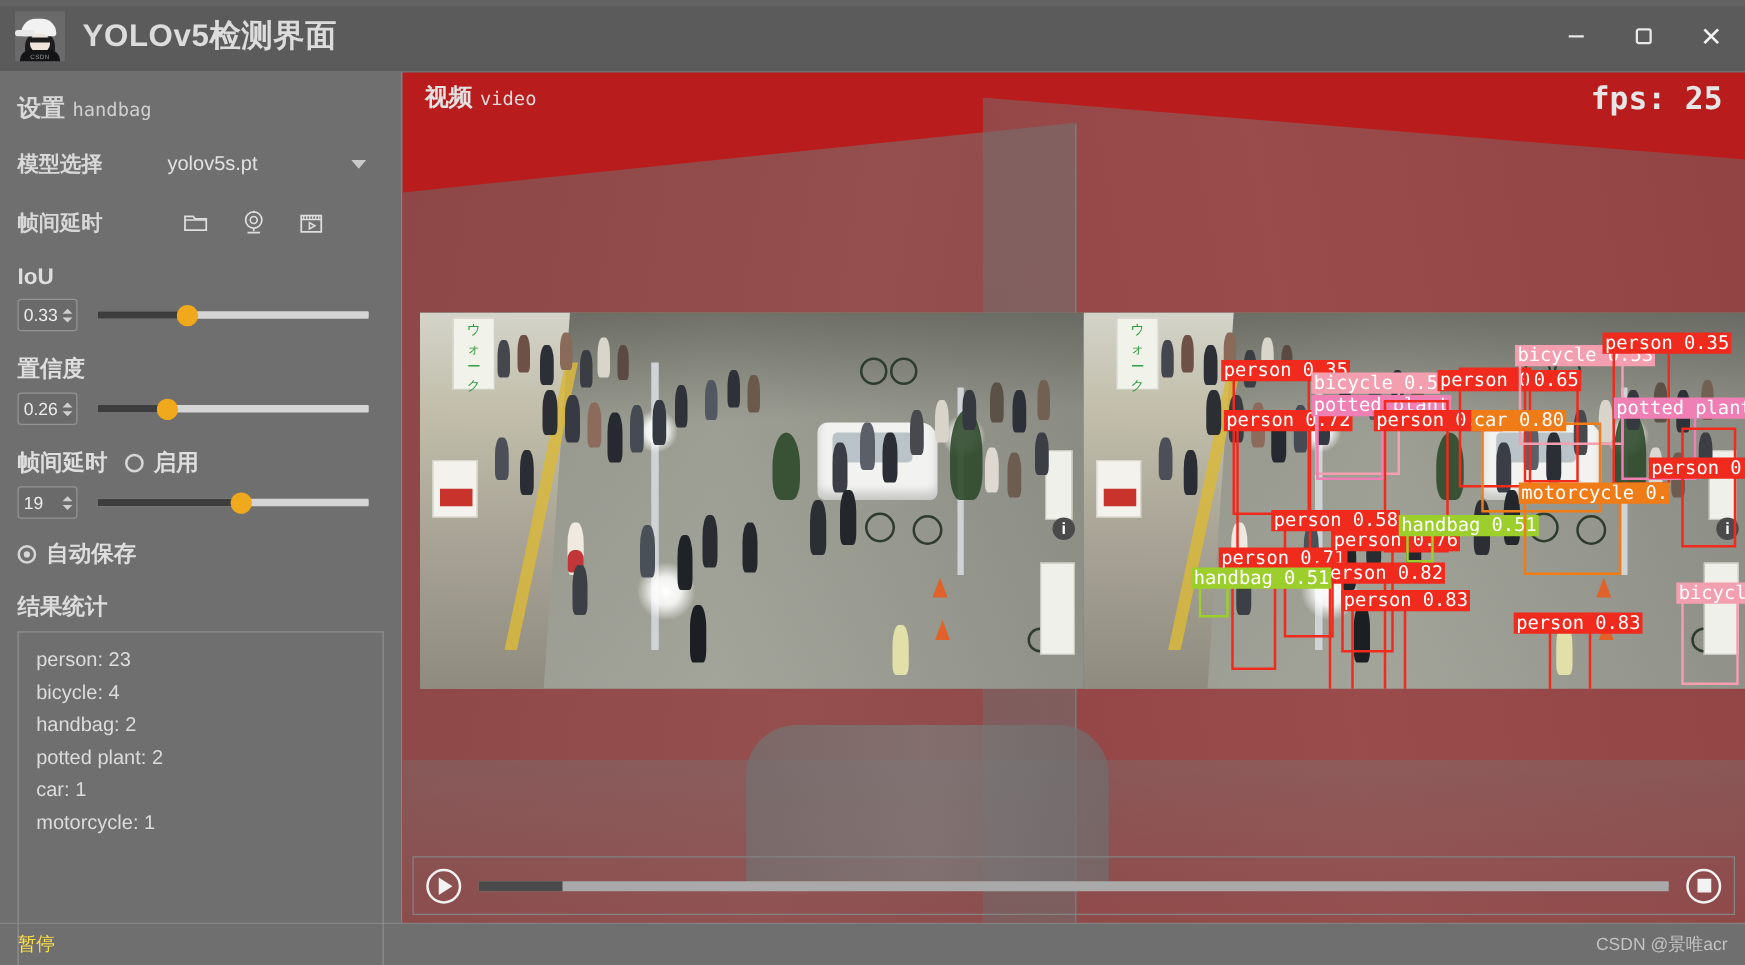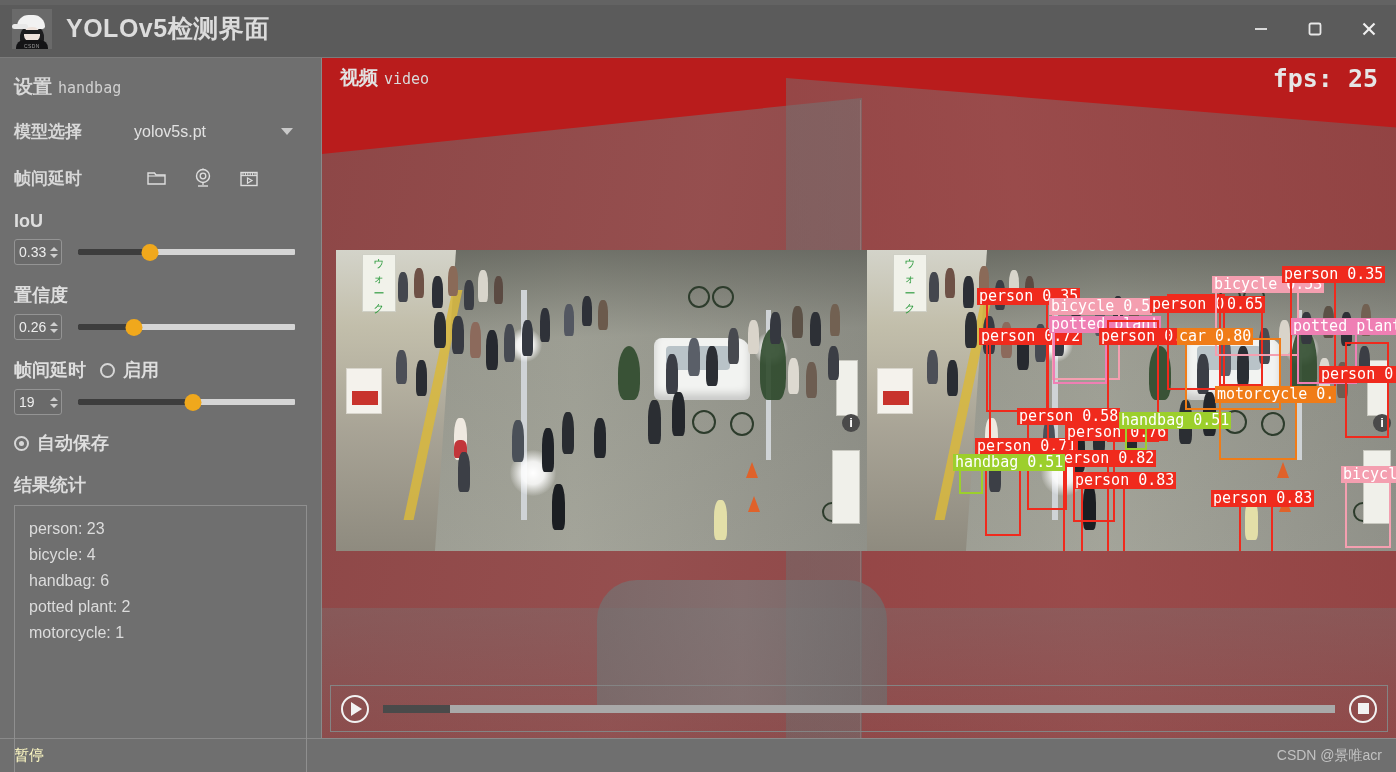--- a/index.html
+++ b/index.html
@@ -356,21 +356,21 @@
   .pbar .prog { position: absolute; left: 0; top: 0; bottom: 0; background: #4a4a4a; }
 
   
   .statusbar {
     height: 34px; min-height: 34px;
     background: #6f6f6f;
     border-top: 1px solid #8a8a8a;
     display: flex; align-items: center;
     padding: 0 14px;
   }
-  .sb-text { color: #fef9c3; font-size: 15px; }
+  .sb-text { color: #fde047; font-size: 15px; }
   .sb-wm { margin-left: auto; color: #c2c2c2; font-size: 14px; }
 </style>
 </head>
 <body>
 
 <div id="app">
 
   <div class="titlebar">
     <div class="tb-top-strip"></div>
     <div class="logo">
@@ -501,22 +501,23 @@
 
       <div class="field-title" style="margin-top:16px">
         <span class="radio on" style="margin-left:0"></span>
         <span>自动保存</span>
       </div>
 
       <div class="stats-title">结果统计</div>
       <div class="stats-box">
         <div>person: 23</div>
         <div>bicycle: 4</div>
-        <div>handbag: 6</div>
+        <div>handbag: 2</div>
         <div>potted plant: 2</div>
+        <div>car: 1</div>
         <div>motorcycle: 1</div>
       </div>
     </div>
 
     <div class="main">
       <div class="main-bg">
         <div class="bg-wall-l"></div>
         <div class="bg-wall-r"></div>
         <div class="bg-vline"></div>
         <div class="bg-floor"></div>

